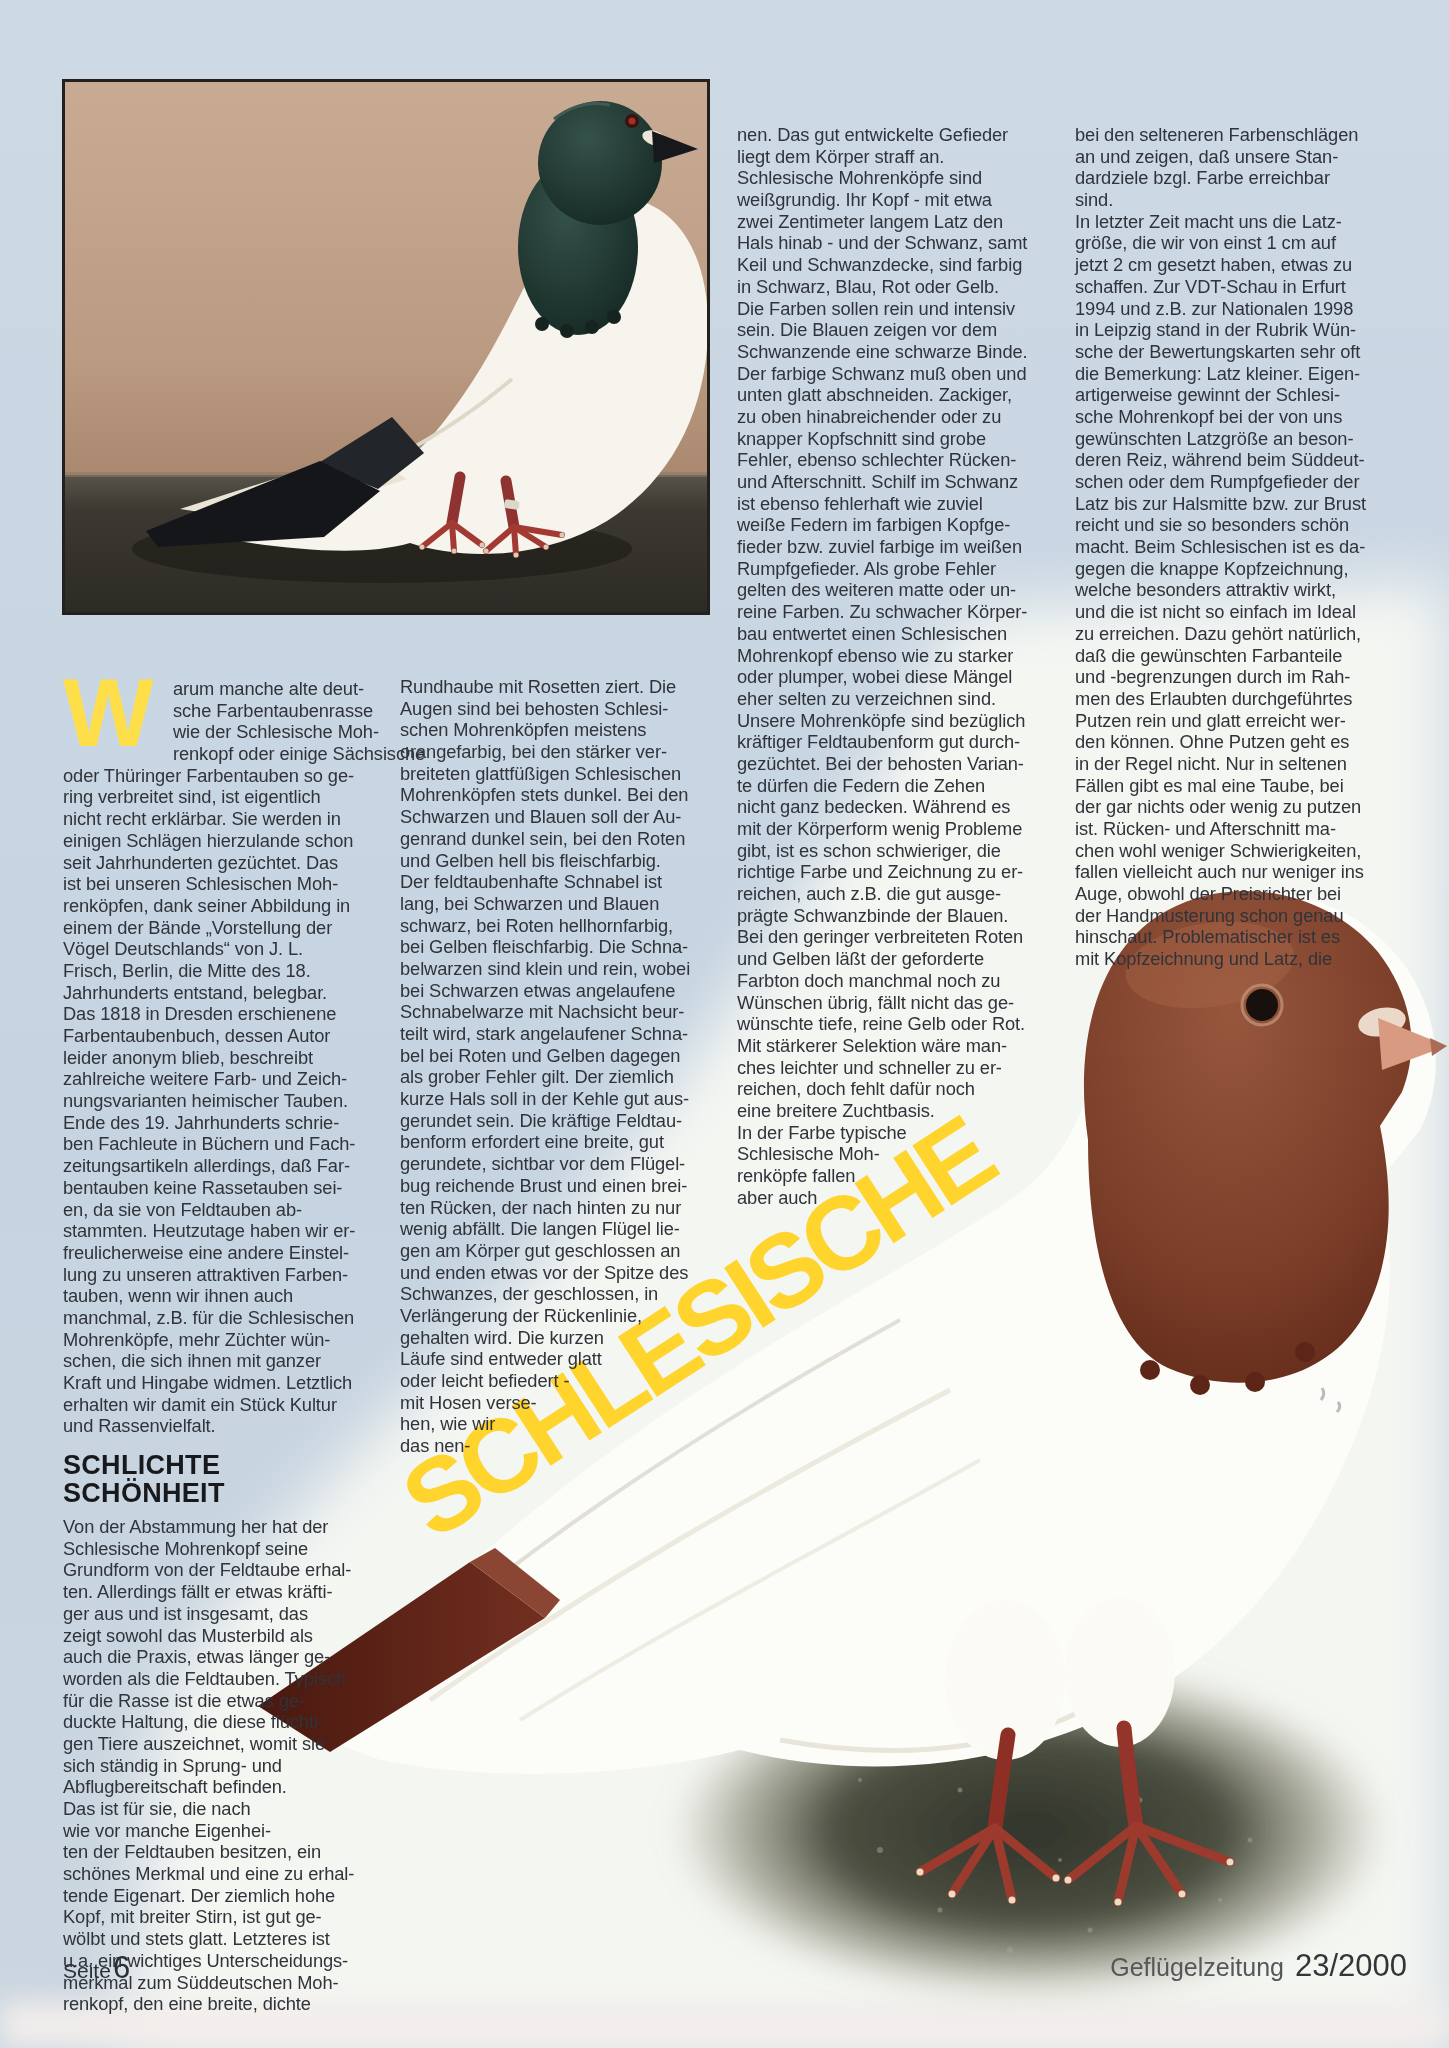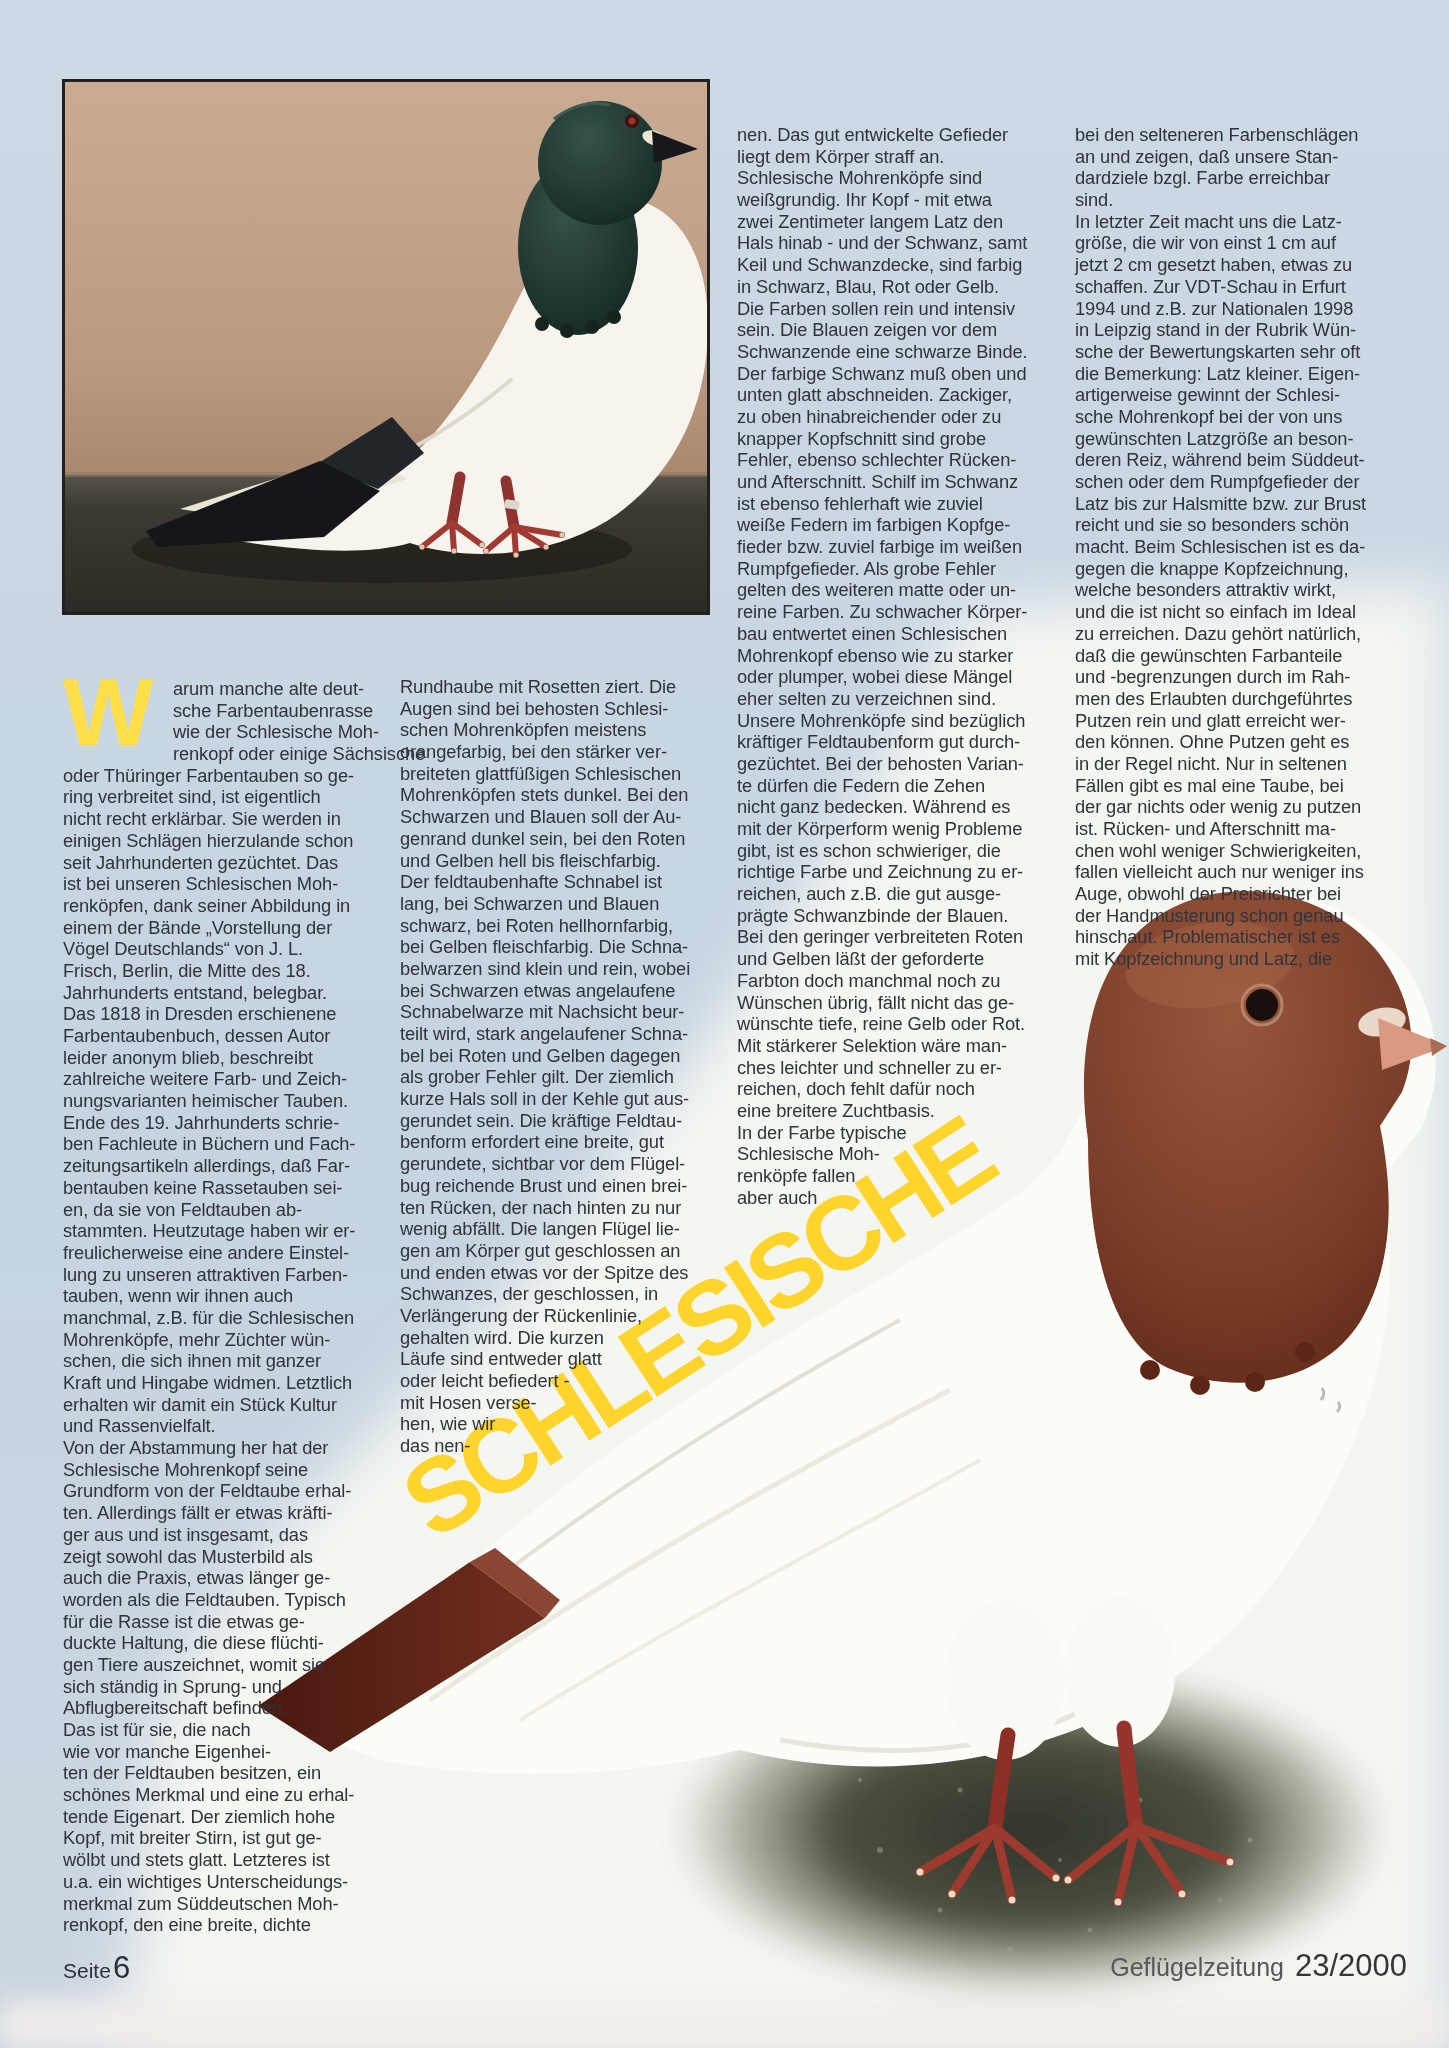--- a/index.html
+++ b/index.html
@@ -251,20 +251,21 @@
         <div class="tl">freulicherweise eine andere Einstel-</div>
         <div class="tl">lung zu unseren attraktiven Farben-</div>
         <div class="tl">tauben, wenn wir ihnen auch</div>
         <div class="tl">manchmal, z.B. für die Schlesischen</div>
         <div class="tl">Mohrenköpfe, mehr Züchter wün-</div>
         <div class="tl">schen, die sich ihnen mit ganzer</div>
         <div class="tl">Kraft und Hingabe widmen. Letztlich</div>
         <div class="tl">erhalten wir damit ein Stück Kultur</div>
         <div class="tl">und Rassenvielfalt.</div>
       </div>
+    <div class="headline">SCHLICHTE SCHÖNHEIT</div>
     <div>
         <div class="tl">Von der Abstammung her hat der</div>
         <div class="tl">Schlesische Mohrenkopf seine</div>
         <div class="tl">Grundform von der Feldtaube erhal-</div>
         <div class="tl">ten. Allerdings fällt er etwas kräfti-</div>
         <div class="tl">ger aus und ist insgesamt, das</div>
         <div class="tl">zeigt sowohl das Musterbild als</div>
         <div class="tl">auch die Praxis, etwas länger ge-</div>
         <div class="tl">worden als die Feldtauben. Typisch</div>
         <div class="tl">für die Rasse ist die etwas ge-</div>

